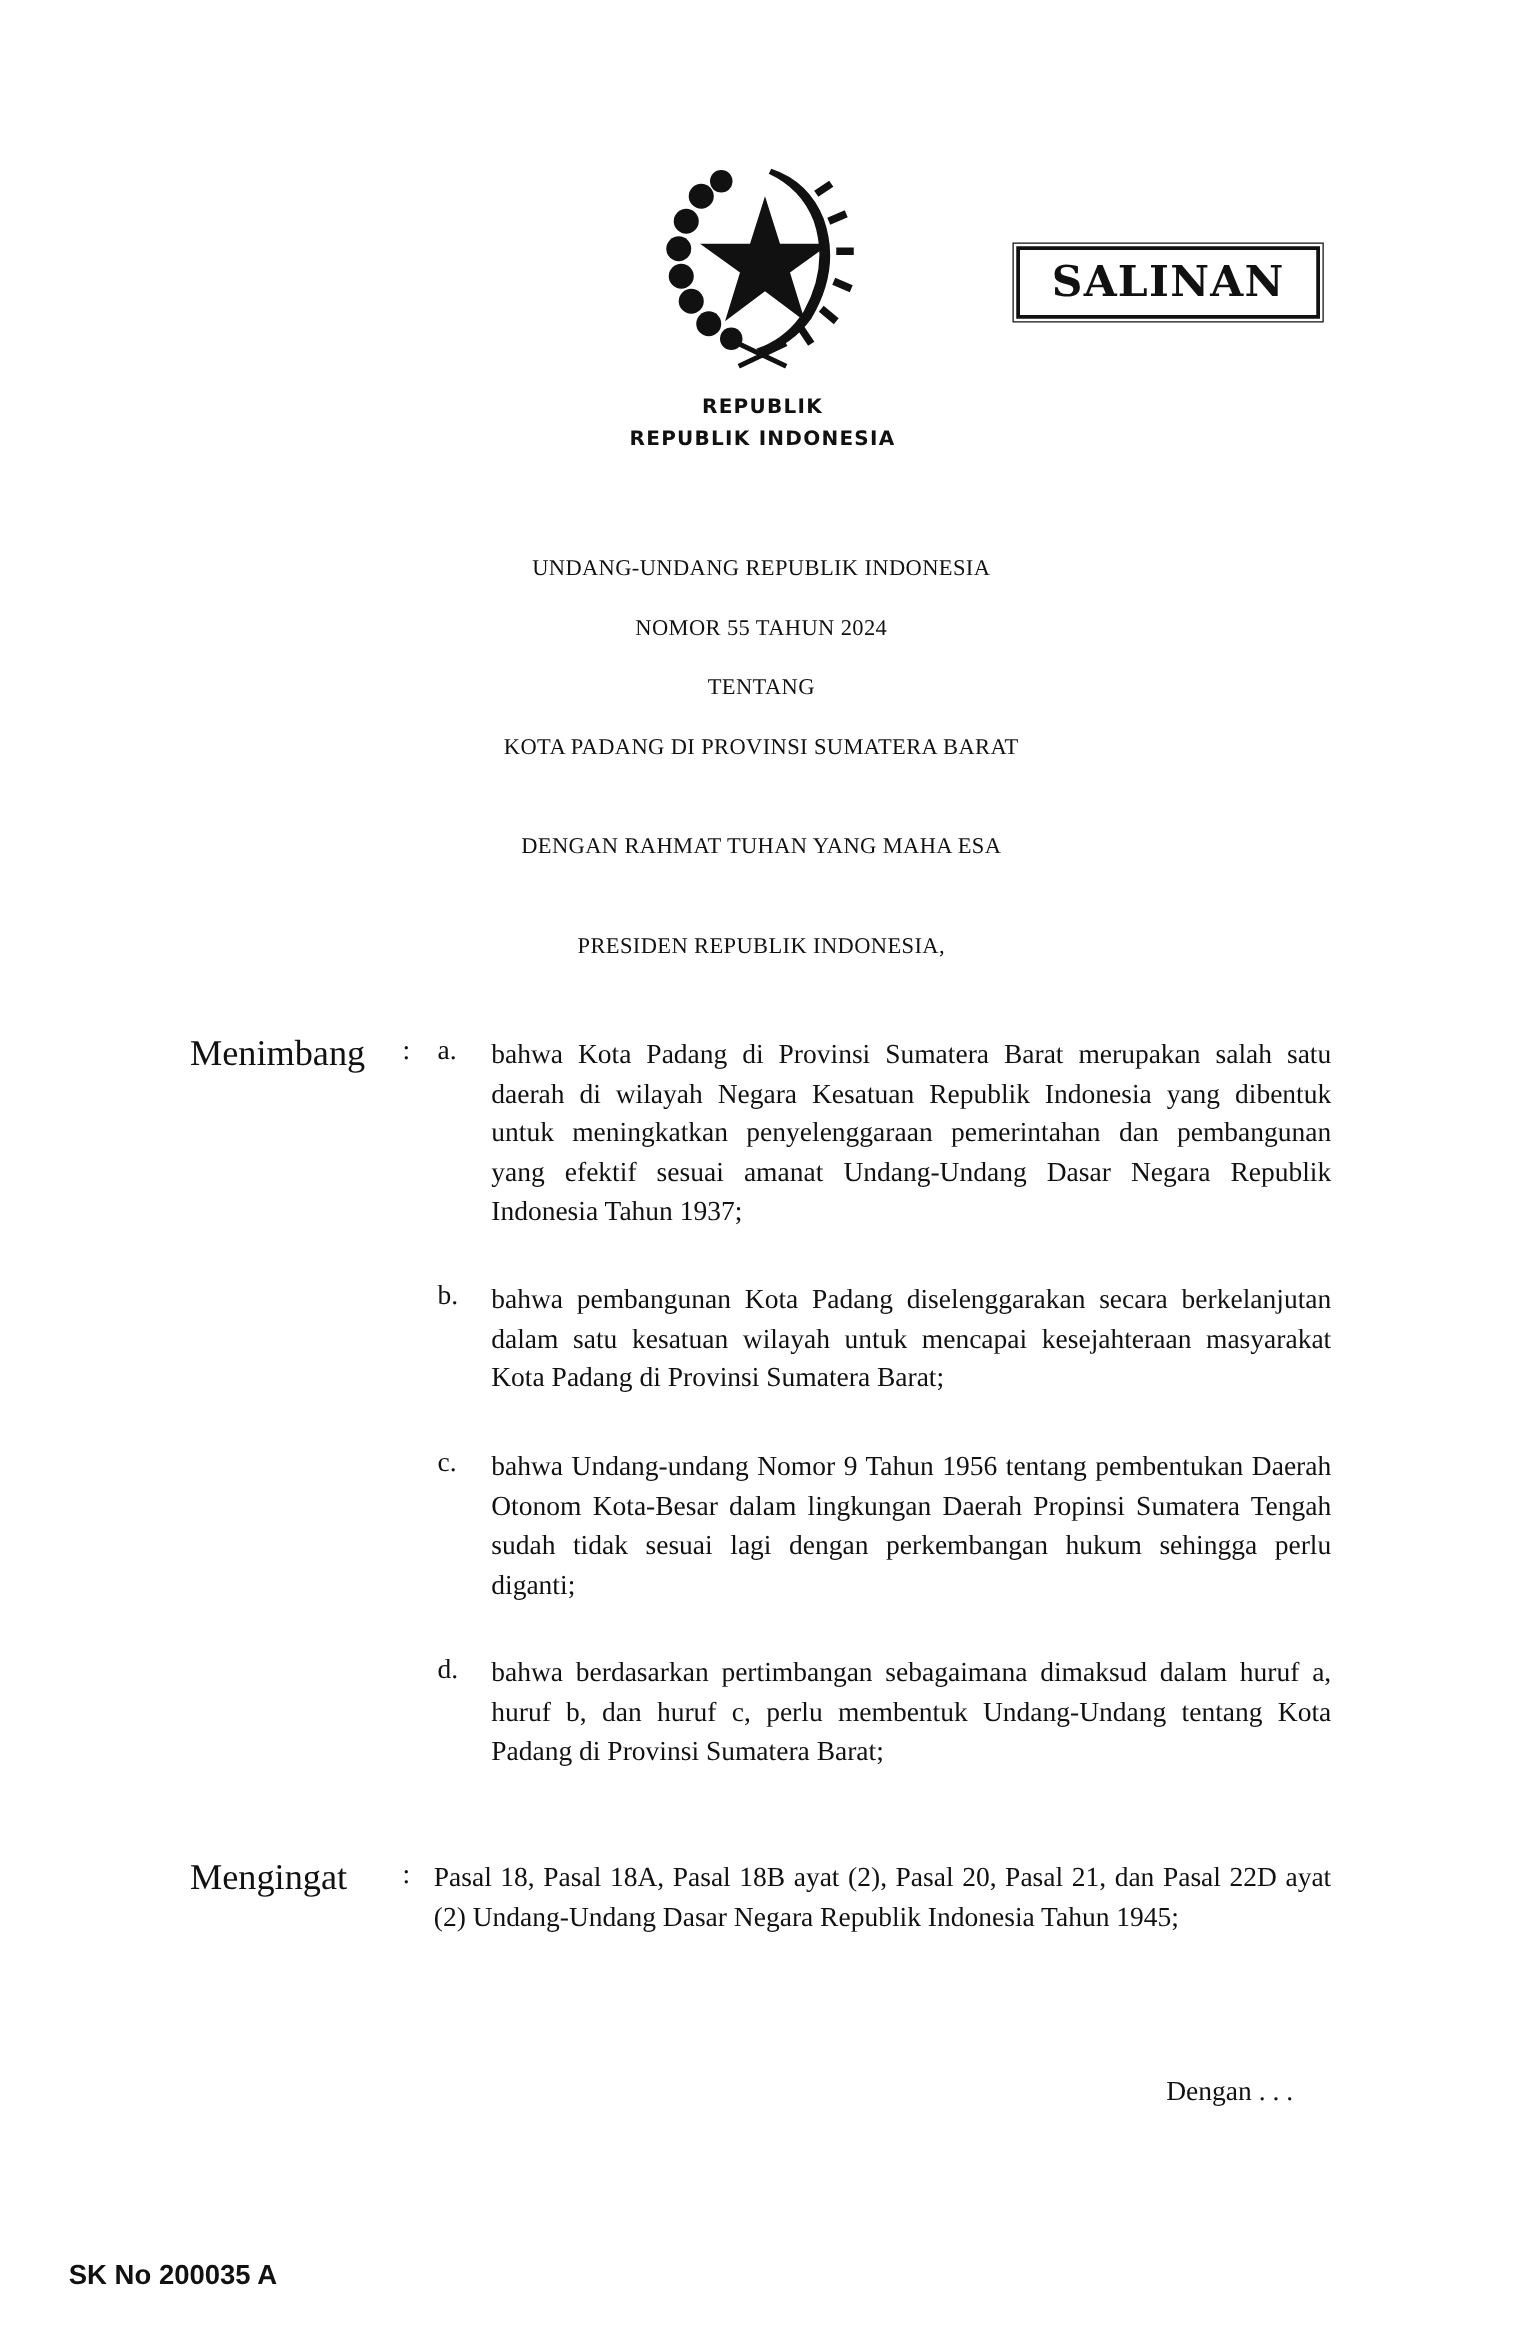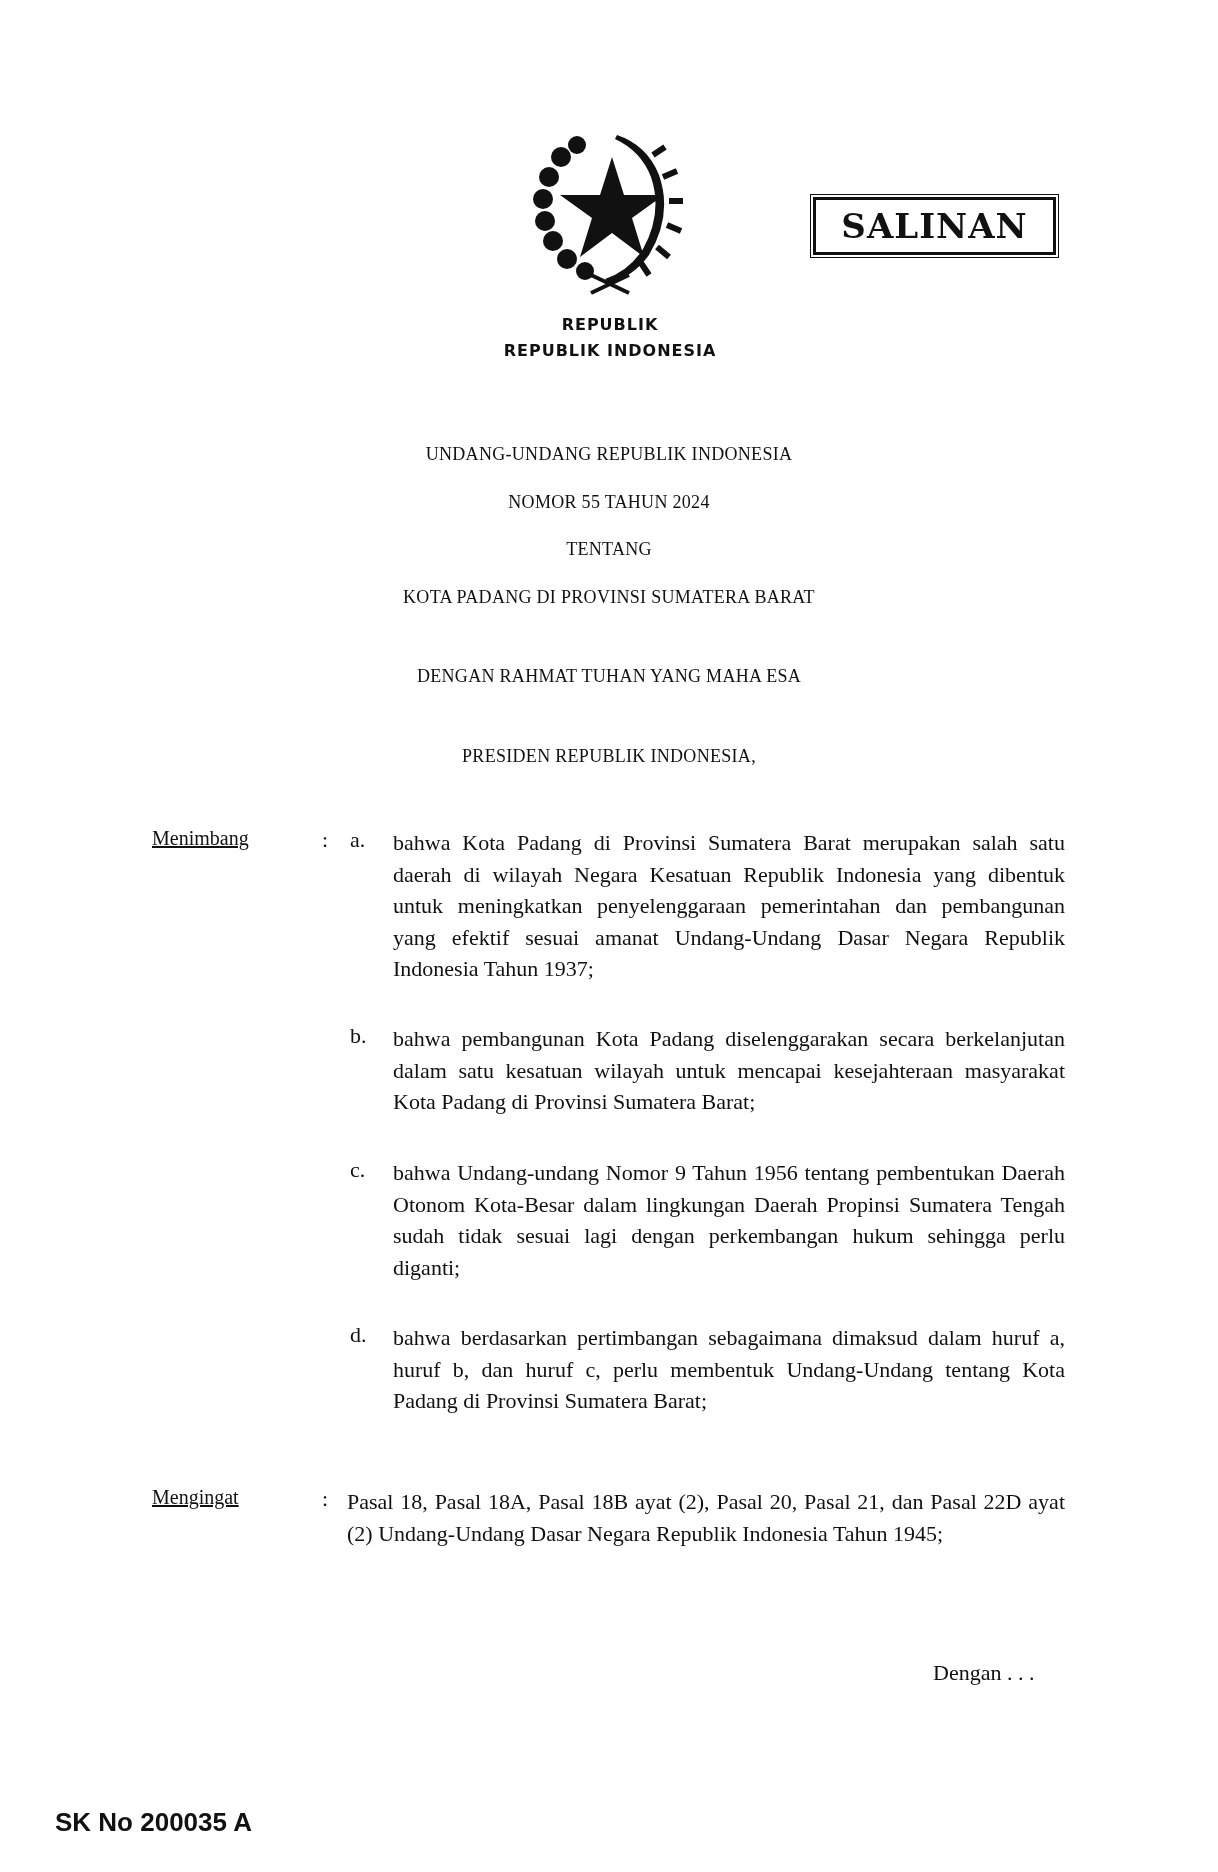--- a/index.html
+++ b/index.html
@@ -13,30 +13,30 @@
          letter-spacing: 1px; }
 
   .salinan { position: absolute; left: 813px; top: 197px; width: 243px; height: 58px;
          border: 3px solid #111; box-sizing: border-box; outline: 1px solid #111; outline-offset: 2px; display:flex;
          align-items:center; justify-content:center; font-family: "DejaVu Serif", serif; font-weight: bold;
          font-size: 34px; letter-spacing: 1px; text-align: center; }
 
   .head-line { position: absolute; left: 0; width: 1218px; text-align: center; font-size: 18px;
          font-family: "Liberation Serif", serif; letter-spacing: 0.3px; }
 
-  .label-col { position: absolute; left: 152px; font-size: 20px; font-family: "Liberation Serif", serif; text-decoration: underline; }
+  .label-col { position: absolute; left: 152px; font-size: 29px; font-family: "Liberation Serif", serif; }
   .colon { position: absolute; font-size: 22px; font-family: "Liberation Serif", serif; }
   .item-letter { position: absolute; left: 350px; width: 30px; font-size: 22px; font-family: "Liberation Serif", serif; }
   .para { position: absolute; left: 393px; width: 672px; font-size: 22px; line-height: 31.5px;
           text-align: justify; font-family: "Liberation Serif", serif; }
   .para-wide { position: absolute; left: 347px; width: 718px; font-size: 22px; line-height: 31.5px;
           text-align: justify; font-family: "Liberation Serif", serif; }
 
   .next-page { position: absolute; left: 933px; top: 1660px; font-size: 22px; font-family: "Liberation Serif", serif; }
-  .footer-code { position: absolute; left: 55px; top: 1807px; font-size: 26px; font-family: "Liberation Sans", sans-serif;
+  .footer-code { position: absolute; left: 55px; top: 1807px; font-size: 22px; font-family: "Liberation Sans", sans-serif;
           font-weight: bold; }
 </style>
 </head>
 <body>
 
 <div class="page">
 
   <svg class="emblem" viewBox="0 0 175 170">
 
     <g fill="#111">

